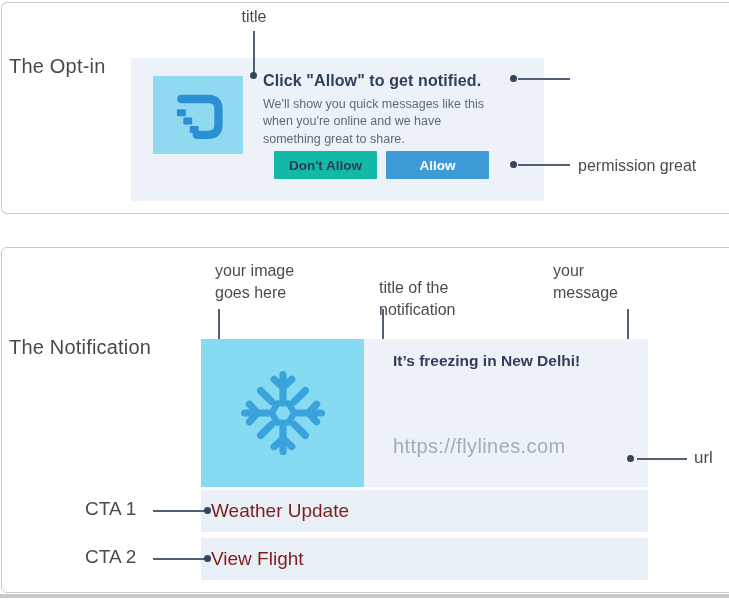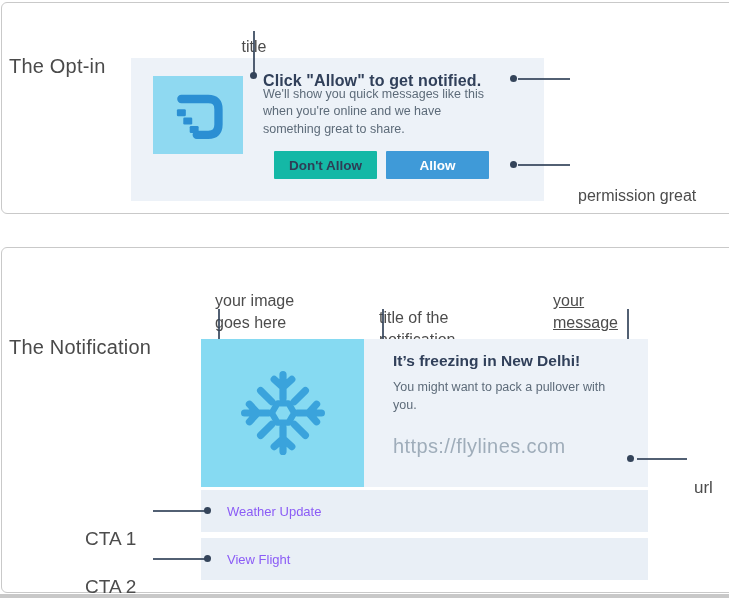--- a/index.html
+++ b/index.html
@@ -11,41 +11,41 @@
   .panel{
     position:absolute;left:1px;width:762px;background:#fff;
     border:1px solid #c9c9c9;border-radius:6px;box-sizing:border-box;
   }
   .p1{top:2px;height:212px;}
   .p2{top:247px;height:346px;}
   .section-label{
     position:absolute;font-size:20px;color:#4a4a4a;letter-spacing:.2px;white-space:nowrap;
   }
   
-  .ann-label{position:absolute;font-size:16px;color:#4c4c4c;line-height:22px;margin-top:30px;}
+  .ann-label{position:absolute;font-size:16px;color:#4c4c4c;line-height:22px;}
   .ann-label.big{font-size:19px;}
   .ann-label.center{text-align:center;}
   .dot{position:absolute;width:7px;height:7px;border-radius:50%;background:var(--ann,#34445a);}
   .vline{position:absolute;width:2px;background:var(--ann,#34445a);opacity:.85;}
   .hline{position:absolute;height:2px;background:var(--ann,#34445a);opacity:.85;}
   
   .optin-card{
     position:absolute;left:129px;top:55px;width:413px;height:143px;
     background:var(--cardbg,#edf2f8);
   }
   .app-icon{
     position:absolute;left:22px;top:18px;width:90px;height:78px;
     background:var(--iconbg,#8fd9f1);display:flex;align-items:center;justify-content:center;
   }
   .optin-title{
     position:absolute;left:132px;top:14px;font-size:16px;font-weight:bold;
     color:#31405a;white-space:nowrap;letter-spacing:.1px;
   }
   .optin-body{
-    position:absolute;left:132px;top:28px;width:232px;
+    position:absolute;left:132px;top:38px;width:232px;
     font-size:12.5px;line-height:1.38;color:#5d6b79;
   }
   .btn{
     position:absolute;top:93px;width:103px;height:28px;border:none;border-radius:1px;
     font-family:"Liberation Sans",sans-serif;font-size:13.5px;font-weight:bold;cursor:pointer;
     display:flex;align-items:center;justify-content:center;padding:0;
   }
   .btn.deny{left:143px;background:#14b8a6;color:#2f3c55;}
   .btn.allow{left:255px;background:var(--accent,#3f9ad8);color:#ffffff;}
   
@@ -65,21 +65,21 @@
     position:absolute;left:192px;top:40px;width:218px;
     font-size:12.5px;line-height:1.4;color:#5d6b79;
   }
   .notif-url{
     position:absolute;left:192px;top:96px;font-size:20px;color:#9fadba;letter-spacing:.4px;
   }
   .cta-row{
     position:absolute;left:199px;width:447px;height:42px;background:var(--rowbg,#e9eff6);
     display:flex;align-items:center;cursor:pointer;
   }
-  .cta-row span{margin-left:26px;font-size:13px;color:#8b5cf6;}
+  .cta-row span{margin-left:10px;font-size:19px;color:#7f1d1d;}
   .cta1{top:242px;}
   .cta2{top:290px;}
   .bottom-strip{position:absolute;left:0;top:594px;width:729px;height:4px;background:#c8c8c8;}
   svg{display:block;}
 </style>
 </head>
 <body>
 
 <div id="canvas">
 
@@ -111,21 +111,21 @@
     <div class="dot" style="left:508px;top:158px;"></div>
     <div class="hline" style="left:516px;top:161px;width:52px;"></div>
     <div class="ann-label" style="left:576px;top:152px;white-space:nowrap;">permission great</div>
   </section>
 
   <section class="panel p2">
     <div class="section-label" style="left:7px;top:88px;">The Notification</div>
 
     <div class="ann-label" style="left:213px;top:12px;width:118px;">your image goes here</div>
     <div class="ann-label" style="left:377px;top:29px;width:135px;">title of the notification</div>
-    <div class="ann-label" style="left:551px;top:12px;width:95px;text-decoration:underline;">your message</div>
+    <div class="ann-label" style="left:551px;top:12px;width:95px;">your message</div>
 
     <div class="vline" style="left:216px;top:61px;height:52px;"></div>
     <div class="dot" style="left:213px;top:112px;"></div>
     <div class="vline" style="left:380px;top:61px;height:53px;"></div>
     <div class="dot" style="left:377px;top:113px;"></div>
     <div class="vline" style="left:625px;top:61px;height:86px;"></div>
     <div class="dot" style="left:622px;top:146px;"></div>
 
     <div class="notif-card">
       <div class="notif-image">
@@ -139,21 +139,20 @@
               <path d="M42 60 H12 M28 60 L18 49 M28 60 L18 71"></path>
               <path d="M74 46 L88 32"></path>
               <path d="M46 46 L32 32"></path>
               <path d="M74 74 L88 88"></path>
               <path d="M46 74 L32 88"></path>
             </g>
           </g>
         </svg>
       </div>
       <div class="notif-title">It’s freezing in New Delhi!</div>
-      <div class="notif-body">You might want to pack a pullover with you.</div>
       <div class="notif-url">https://flylines.com</div>
     </div>
 
     <div class="cta-row cta1">
       <span>Weather Update</span>
     </div>
     <div class="cta-row cta2">
       <span>View Flight</span>
     </div>
 

